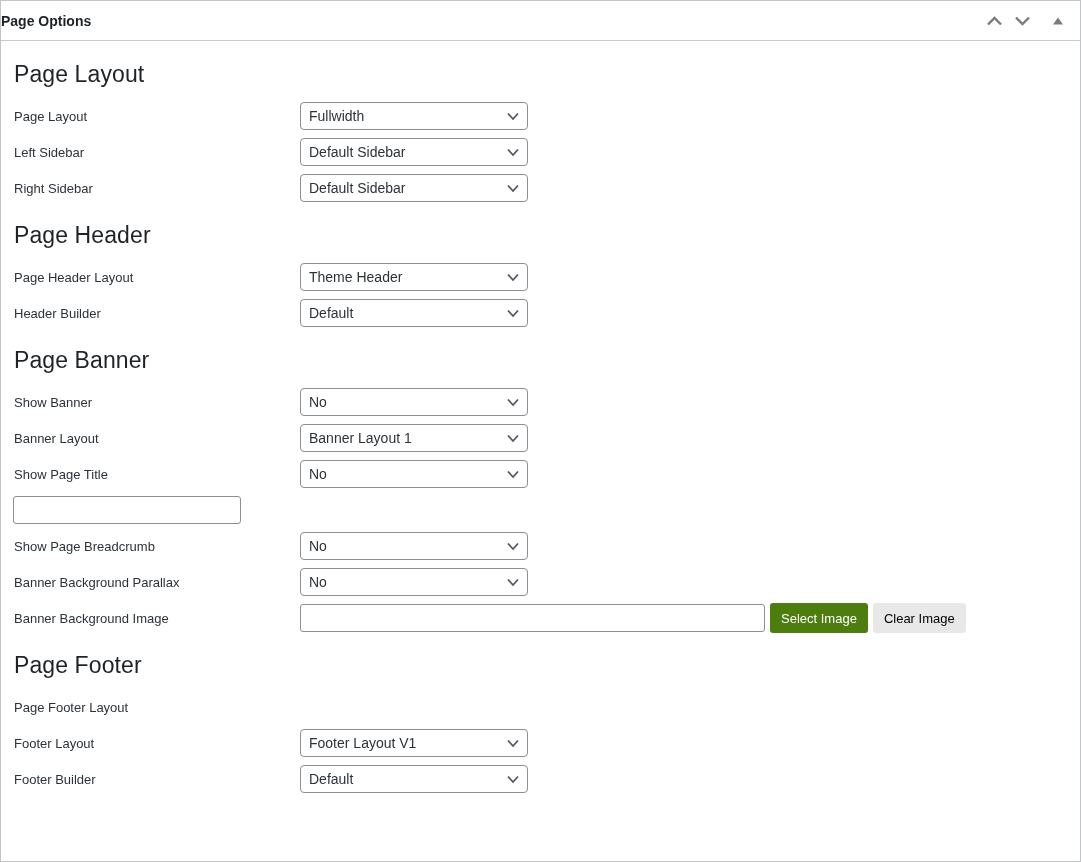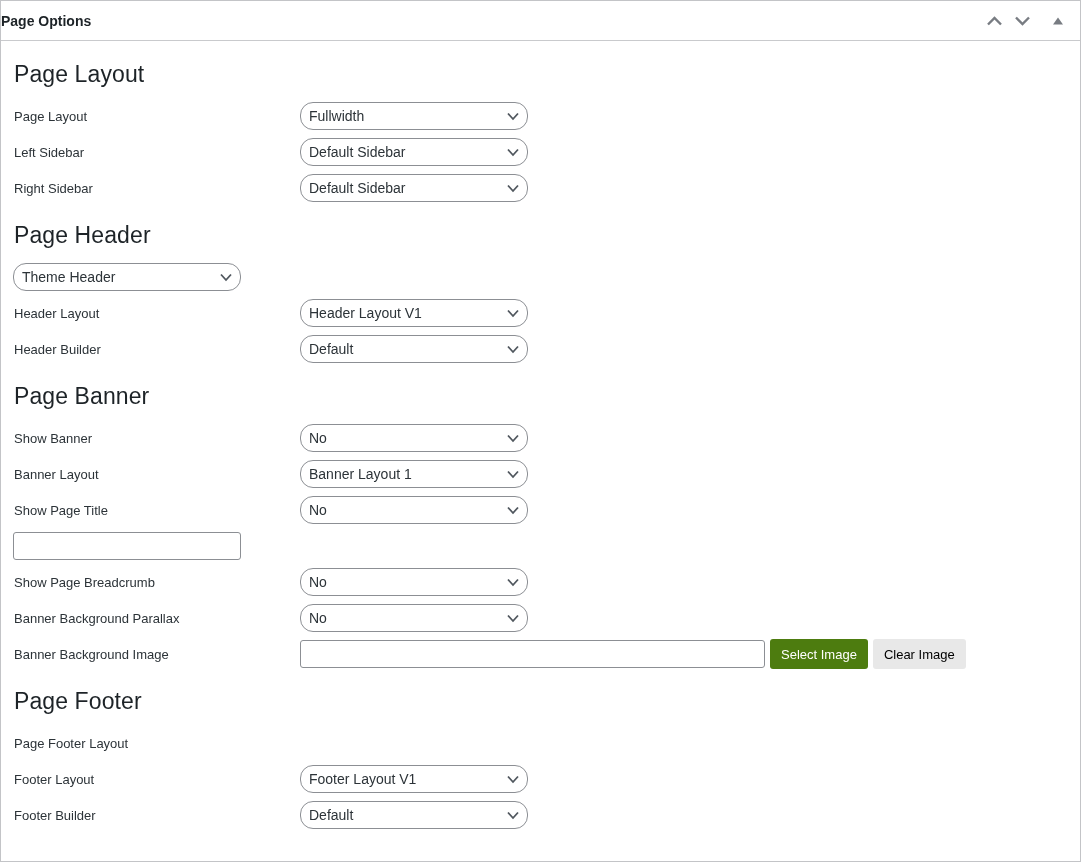--- a/index.html
+++ b/index.html
@@ -76,21 +76,21 @@
     width: 228px;
     height: 28px;
   }
   select.wp-select {
     -webkit-appearance: none;
     -moz-appearance: none;
     appearance: none;
     width: 100%;
     height: 100%;
     border: 1px solid #8c8f94;
-    border-radius: 13px;
+    border-radius: 4px;
     background: #ffffff;
     font-family: "Liberation Sans", sans-serif;
     font-size: 14px;
     color: #2c3338;
     padding: 0 28px 0 8px;
     cursor: pointer;
   }
   .select-chevron {
     position: absolute;
     right: 8px;
@@ -179,27 +179,22 @@
                   <polyline points="2,4.5 7,10 12,4.5" fill="none" stroke="#50575e" stroke-width="1.8"></polyline>
                 </svg></span></div>
           </div>
         </div>
   </section>
 
   <section>
     <h2 class="section-title">Page Header</h2>
     <div>
           <div class="row">
+            <div class="label">Page Header Layout</div>
             <div class="select-wrap"><select class="wp-select"><option>Theme Header</option></select><span class="select-chevron"><svg width="14" height="14" viewBox="0 0 14 14">
-                  <polyline points="2,4.5 7,10 12,4.5" fill="none" stroke="#50575e" stroke-width="1.8"></polyline>
-                </svg></span></div>
-          </div>
-          <div class="row">
-            <div class="label">Header Layout</div>
-            <div class="select-wrap"><select class="wp-select"><option>Header Layout V1</option></select><span class="select-chevron"><svg width="14" height="14" viewBox="0 0 14 14">
                   <polyline points="2,4.5 7,10 12,4.5" fill="none" stroke="#50575e" stroke-width="1.8"></polyline>
                 </svg></span></div>
           </div>
           <div class="row">
             <div class="label">Header Builder</div>
             <div class="select-wrap"><select class="wp-select"><option>Default</option></select><span class="select-chevron"><svg width="14" height="14" viewBox="0 0 14 14">
                   <polyline points="2,4.5 7,10 12,4.5" fill="none" stroke="#50575e" stroke-width="1.8"></polyline>
                 </svg></span></div>
           </div>
         </div>

